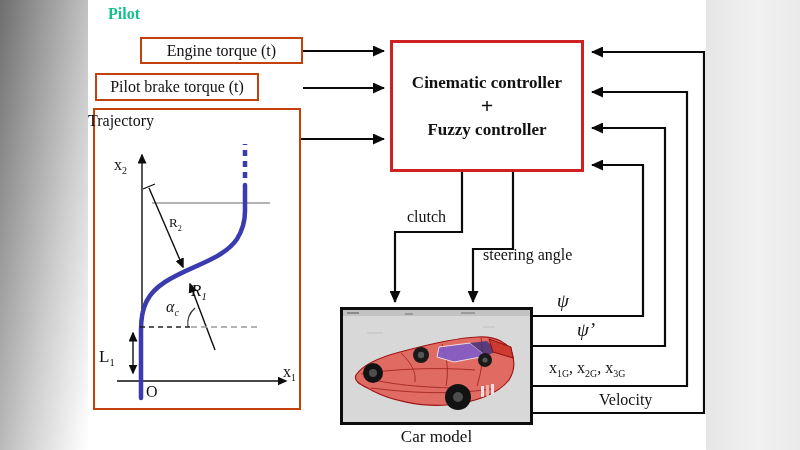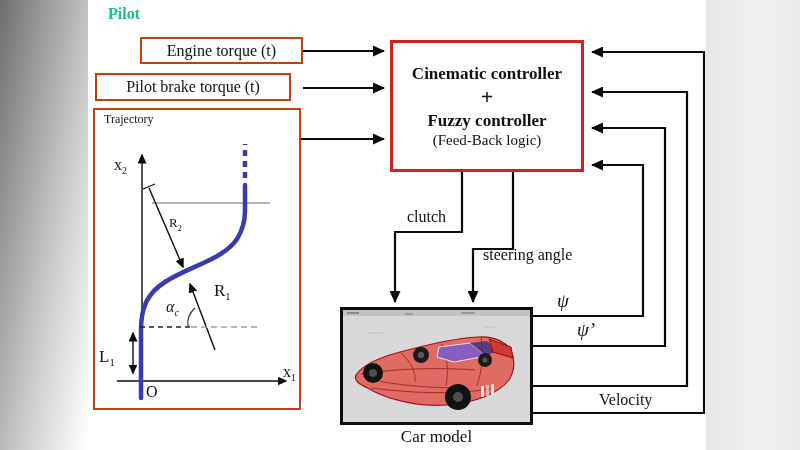--- a/index.html
+++ b/index.html
@@ -12,36 +12,36 @@
   .band-left  { left:0; width:88px;
     background:linear-gradient(100deg,#6e6e6e 0%,#9b9b9b 28%,#cfcfcf 62%,#f6f6f6 92%,#ffffff 100%); }
   .band-right { left:706px; width:94px;
     background:linear-gradient(to right,#e6e6e6,#f1f1f1 55%,#eaeaea); }
 
   .heading { position:absolute; left:108px; top:5px; font-size:20px; font-weight:bold; color:#16c08d; }
 
   .bbox { position:absolute; box-sizing:border-box; background:#fff; border:2px solid #c2410c;
           display:flex; align-items:center; justify-content:center; font-size:16px; }
   .engine-box { left:140px; top:37px; width:163px; height:27px; }
-  .pilot-box  { left:95px;  top:73px; width:196px; height:28px; }
+  .pilot-box  { left:95px;  top:73px; width:164px; height:28px; }
   .traj-box   { left:93px;  top:108px; width:208px; height:302px; }
   .controller-box { left:390px; top:40px; width:194px; height:132px; border:3px solid #cf2121;
           display:flex; flex-direction:column; align-items:center; justify-content:center;text-align:center; }
   .car-box { left:340px; top:307px; width:193px; height:118px; border:3px solid #0d0d0d; background:#d8d8d8; padding:0; }
 
   .ctl-line1 { font-weight:bold; font-size:17px; line-height:21px; }
   .ctl-plus  { font-weight:bold; font-size:22px; line-height:26px; }
   .ctl-line2 { font-weight:bold; font-size:17px; line-height:21px; }
   .ctl-line3 { font-size:15px; line-height:19px; }
 
   .lbl { position:absolute; white-space:nowrap; font-size:16px; }
   .lbl sub { font-size:0.62em; }
   .math { font-style:italic; }
   .psi { font-size:19px; font-style:italic; }
-  .traj-title { left:104px; top:112px; font-size:12px; }
+  .traj-title { left:88px; top:112px; font-size:16px; }
   .car-caption { left:340px; top:427px; width:193px; text-align:center; font-size:17px; }
 
   svg.layer { position:absolute; pointer-events:none; }
   .wires { left:0; top:0; width:800px; height:450px; }
   .traj-plot { left:93px; top:108px; width:208px; height:302px; }
 </style>
 </head>
 <body>
 
 <div class="stage">
@@ -91,35 +91,34 @@
   <div class="lbl" style="left:114px; top:156px;">
     <span>x</span><sub>2</sub>
   </div>
   <div class="lbl" style="left:283px; top:363px;">
     <span>x</span><sub>1</sub>
   </div>
   <div class="lbl" style="left:146px; top:383px;">O</div>
   <div class="lbl" style="left:169px; top:215px; font-size:13px;">
     <span>R</span><sub>2</sub>
   </div>
-  <div class="lbl" style="left:214px; top:281px; font-size:17px;">
+  <div class="lbl" style="left:191px; top:281px; font-size:17px;font-style:italic;">
     <span>R</span><sub>1</sub>
   </div>
   <div class="lbl math" style="left:166px; top:298px;">
     <span>α</span><sub>c</sub>
   </div>
   <div class="lbl" style="left:99px; top:347px; font-size:17px;">
     <span>L</span><sub>1</sub>
   </div>
 
   <div class="bbox controller-box">
     <div class="ctl-line1">Cinematic controller</div>
     <div class="ctl-plus">+</div>
     <div class="ctl-line2">Fuzzy controller</div>
-    <div class="ctl-line3">(Feed-Back logic)</div>
   </div>
 
   <div class="lbl" style="left:407px; top:208px;">clutch</div>
   <div class="lbl" style="left:483px; top:246px;">steering angle</div>
 
   <div class="bbox car-box">
     <svg viewBox="0 0 187 112" width="187" height="112" preserveAspectRatio="none">
       <rect x="0" y="0" width="187" height="112" fill="#d8d8d8"></rect>
       <rect x="0" y="0" width="187" height="6" fill="#c2c2c2"></rect>
       <rect x="4" y="2" width="12" height="2" fill="#8a8a8a"></rect>
@@ -159,20 +158,23 @@
           <circle cx="30" cy="63" r="4" fill="#4d4d4d"></circle>
         <circle cx="115" cy="87" r="13" fill="#121212"></circle>
           <circle cx="115" cy="87" r="5" fill="#4d4d4d"></circle>
       </g>
     </svg>
   </div>
   <div class="lbl car-caption">Car model</div>
 
   <div class="lbl psi" style="left:557px; top:290px;">ψ</div>
   <div class="lbl psi" style="left:577px; top:319px;">ψ’</div>
+  <div class="lbl" style="left:549px; top:359px;">
+    <span>x</span><sub>1G</sub><span>, x</span><sub>2G</sub><span>, x</span><sub>3G</sub>
+  </div>
   <div class="lbl" style="left:599px; top:391px;">Velocity</div>
 
   <svg class="layer wires" viewBox="0 0 800 450">
     <defs>
       <marker id="wa" markerUnits="userSpaceOnUse" markerWidth="13" markerHeight="11" refX="11" refY="5.5" orient="auto-start-reverse">
         <path d="M0,0 L12,5.5 L0,11 Z" fill="#0a0a0a"></path>
       </marker>
     </defs>
     <g stroke="#0a0a0a" stroke-width="2.2" fill="none">
       <path d="M303,51 L384,51" marker-end="url(#wa)"></path>

